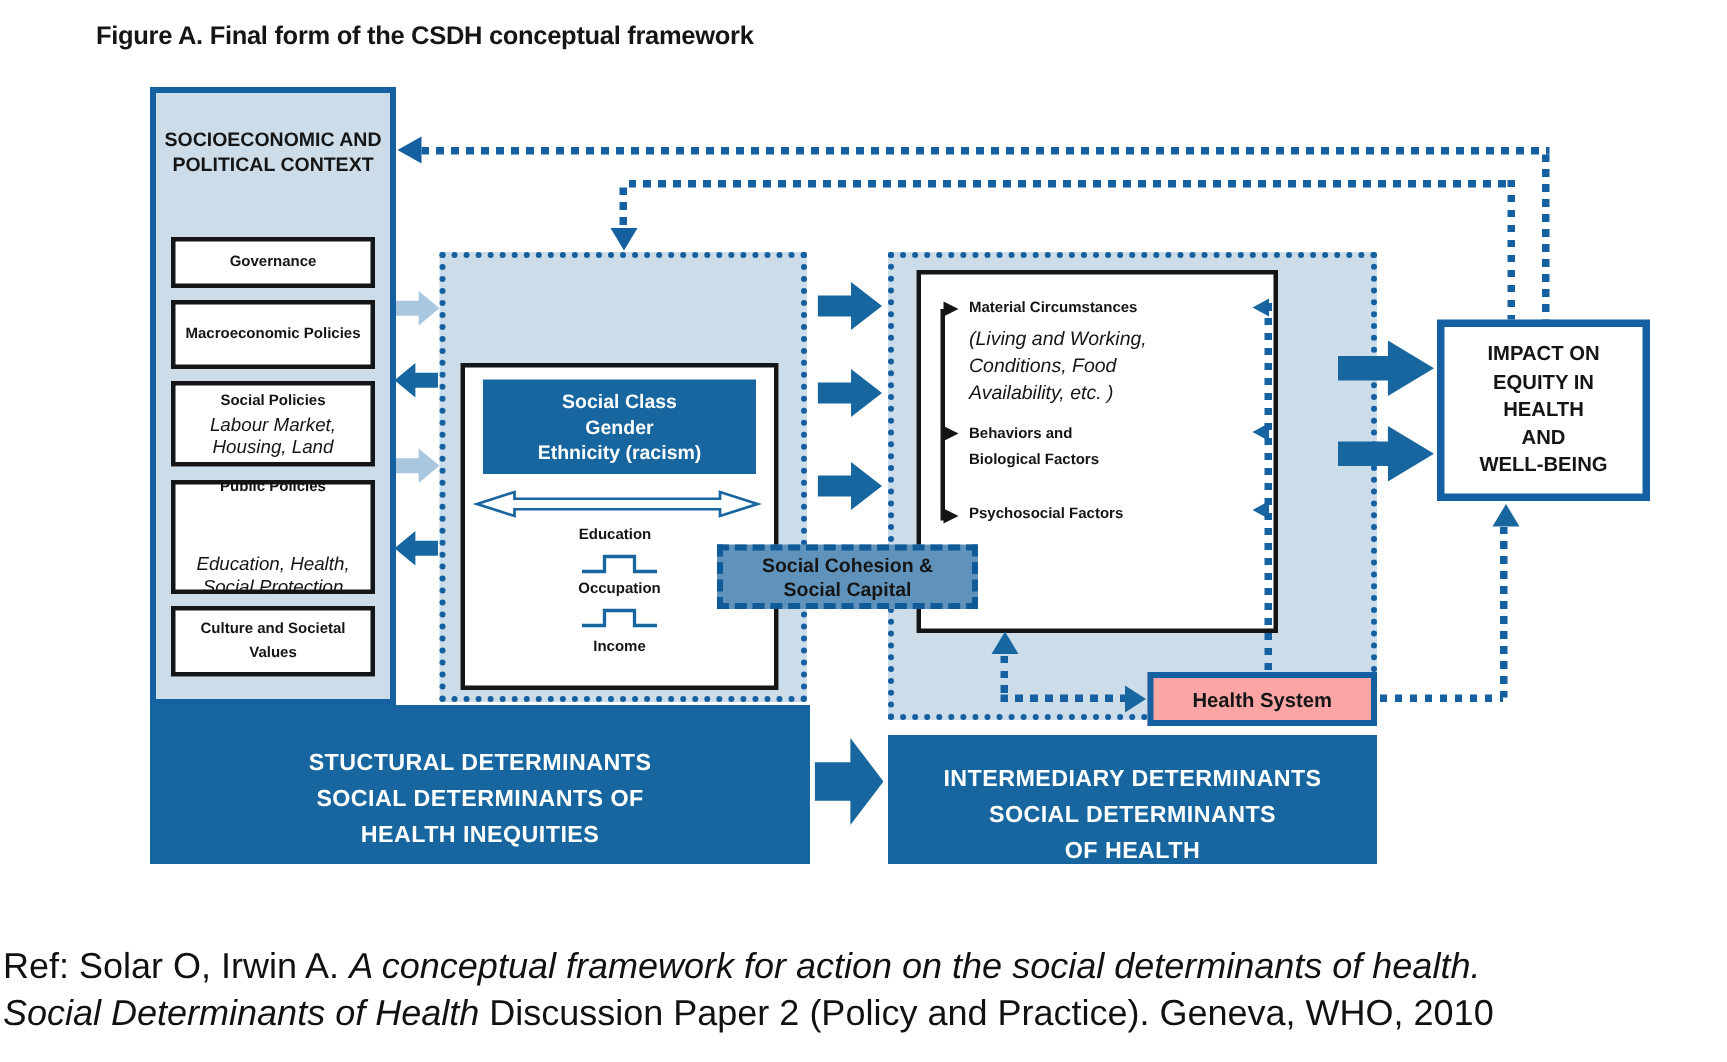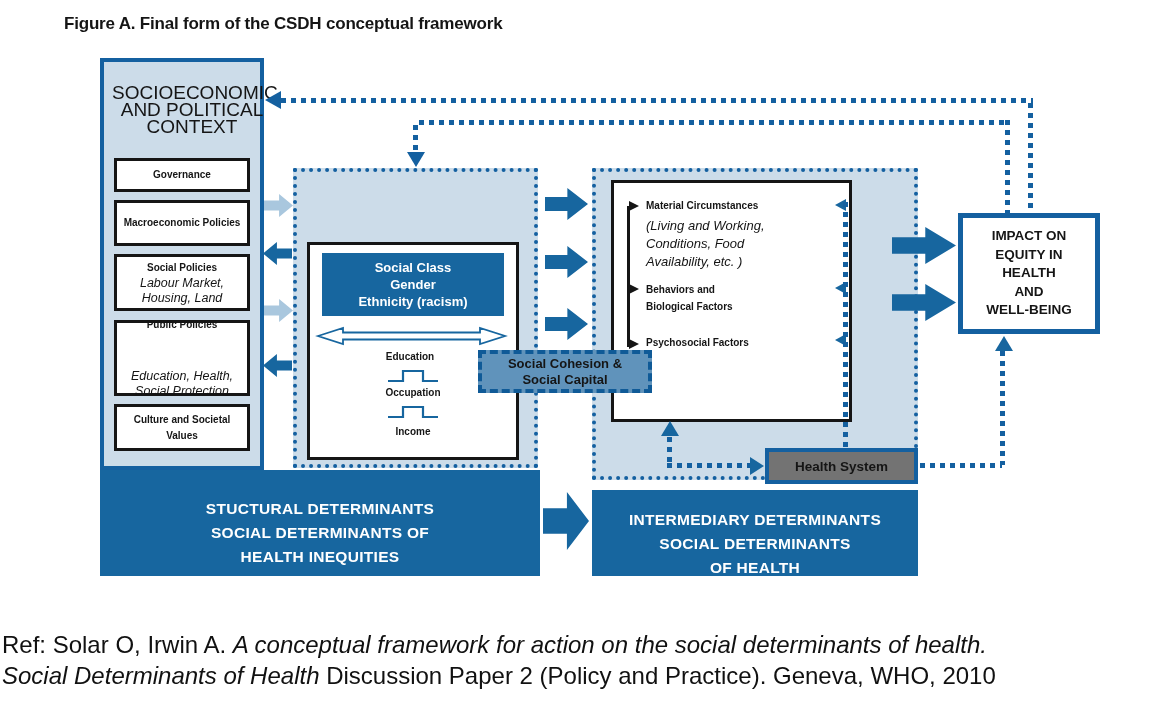--- a/index.html
+++ b/index.html
@@ -25,21 +25,21 @@
   .ref .i { font-style:italic; }
 </style>
 </head>
 <body>
 
 <div class="canvas">
 
   <div class="abs" style="left:64px; top:14px; font-size:17px; font-weight:bold; letter-spacing:-0.2px;">Figure A. Final form of the CSDH conceptual framework</div>
 
   <div class="panel" style="left:100px; top:58px; width:164px; height:412px; border:4px solid #1460a0;"></div>
-  <div class="abs ctr" style="left:102px; top:84px; width:160px; font-weight:normal; font-size:19px; line-height:17px;margin-left:10px;">SOCIOECONOMIC AND POLITICAL CONTEXT</div>
+  <div class="abs ctr" style="left:102px; top:84px; width:160px; font-weight:bold; font-size:13px; line-height:17px;">SOCIOECONOMIC AND POLITICAL CONTEXT</div>
 
   <div class="wbox" style="left:114px; top:158px; width:136px; height:34px;">
     <div class="bt">Governance</div>
   </div>
   <div class="wbox" style="left:114px; top:200px; width:136px; height:46px;">
     <div class="bt">Macroeconomic Policies</div>
   </div>
   <div class="wbox" style="left:114px; top:254px; width:136px; height:57px;">
     <div class="bt">Social Policies</div>
     <div class="it">Labour Market, Housing, Land</div>
@@ -105,31 +105,31 @@
     <div>Behaviors and</div>
     <div>Biological Factors</div>
   </div>
   <div class="abs bt" style="left:646px; top:335px; width:190px;">Psychosocial Factors</div>
 
   <div class="tri" style="left:835px; top:199px; border-top:6px solid transparent; border-bottom:6px solid transparent; border-right:11px solid #17669f;"></div>
   <div class="tri" style="left:835px; top:282px; border-top:6px solid transparent; border-bottom:6px solid transparent; border-right:11px solid #17669f;"></div>
   <div class="tri" style="left:835px; top:334px; border-top:6px solid transparent; border-bottom:6px solid transparent; border-right:11px solid #17669f;"></div>
   <div class="dot-v" style="left:843px; top:202px; height:246px;"></div>
 
-  <div class="abs ctr" style="left:478px; top:350px; width:174px; height:43px; background:#6093bb; border:4px dashed #0f5a97; z-index:6; font-weight:bold; font-size:13px; line-height:16px; display:flex; flex-direction:column; justify-content:center;">
+  <div class="abs ctr" style="left:478px; top:363px; width:174px; height:43px; background:#6093bb; border:4px dashed #0f5a97; z-index:6; font-weight:bold; font-size:13px; line-height:16px; display:flex; flex-direction:column; justify-content:center;">
     <div>Social Cohesion &amp;</div>
     <div>Social Capital</div>
   </div>
 
   <div class="tri" style="left:661px; top:421px; border-left:9px solid transparent; border-right:9px solid transparent; border-bottom:15px solid #17669f;"></div>
   <div class="dot-v" style="left:667px; top:437px; height:26px;"></div>
   <div class="dot-h" style="left:667px; top:463px; width:83px;"></div>
   <div class="tri" style="left:750px; top:457px; border-top:9px solid transparent; border-bottom:9px solid transparent; border-left:14px solid #17669f;"></div>
 
-  <div class="abs ctr" style="left:765px; top:448px; width:153px; height:36px; background:#737373; border:4px solid #1460a0; z-index:7; font-weight:bold; font-size:13.5px; display:flex; align-items:center; justify-content:center;">Health System</div>
+  <div class="abs ctr" style="left:765px; top:448px; width:153px; height:36px; background:#fca5a5; border:4px solid #1460a0; z-index:7; font-weight:bold; font-size:13.5px; display:flex; align-items:center; justify-content:center;">Health System</div>
 
   <div class="dot-h" style="left:920px; top:463px; width:82px;"></div>
   <div class="dot-v" style="left:1000px; top:351px; height:114px;"></div>
   <div class="tri" style="left:995px; top:336px; border-left:9px solid transparent; border-right:9px solid transparent; border-bottom:15px solid #17669f;"></div>
 
   <div class="arr-r darkblue" style="left:892px; top:227px; width:64px; height:37px;"></div>
   <div class="arr-r darkblue" style="left:892px; top:284px; width:64px; height:37px;"></div>
 
   <div class="abs ctr" style="left:958px; top:213px; width:142px; height:121px; background:#fff; border:5px solid #1460a0; font-weight:bold; font-size:13.5px; line-height:18.5px; display:flex; flex-direction:column; justify-content:center;">
     <div>IMPACT ON</div>

